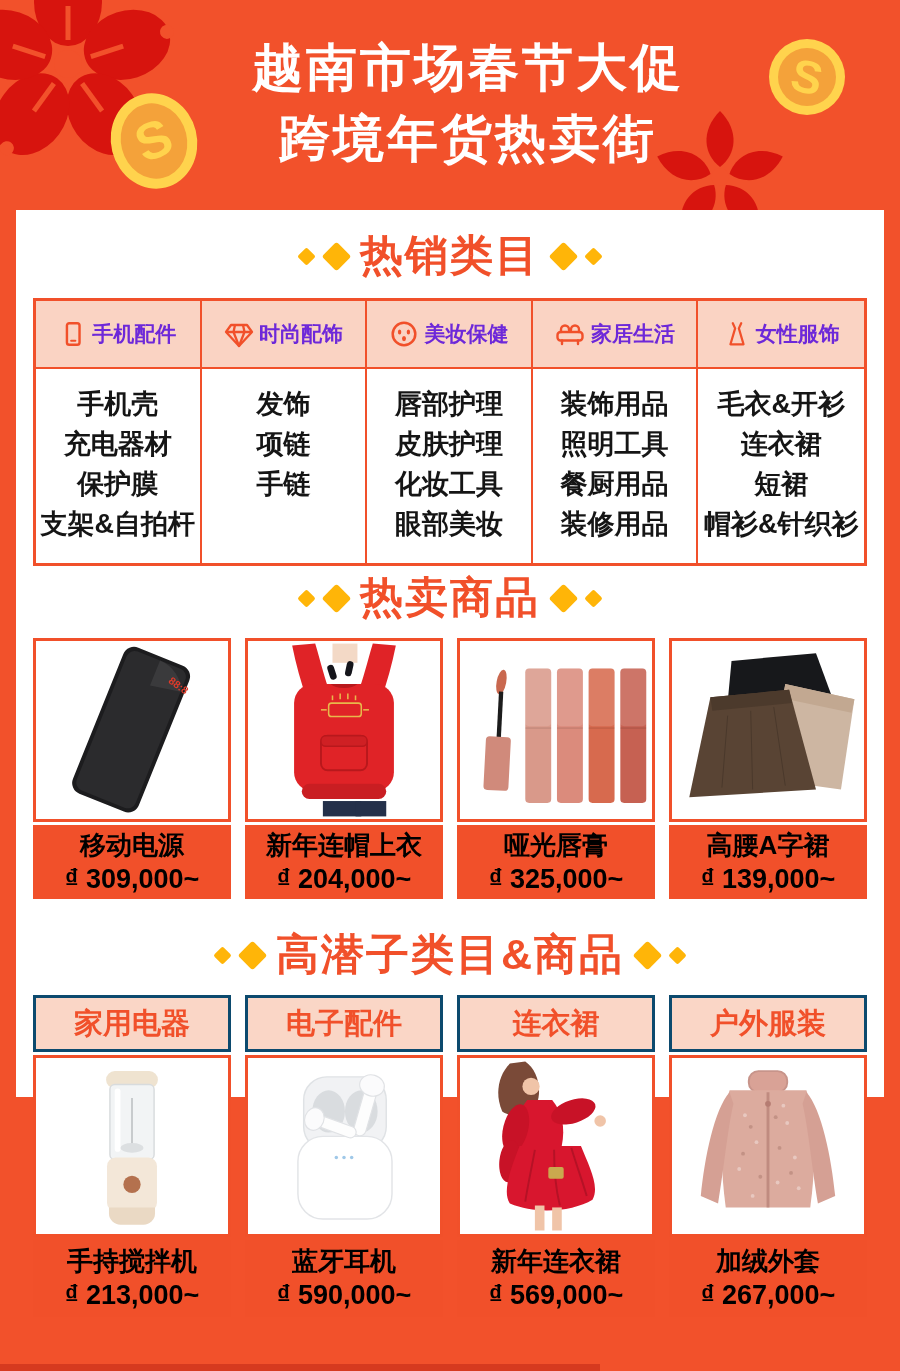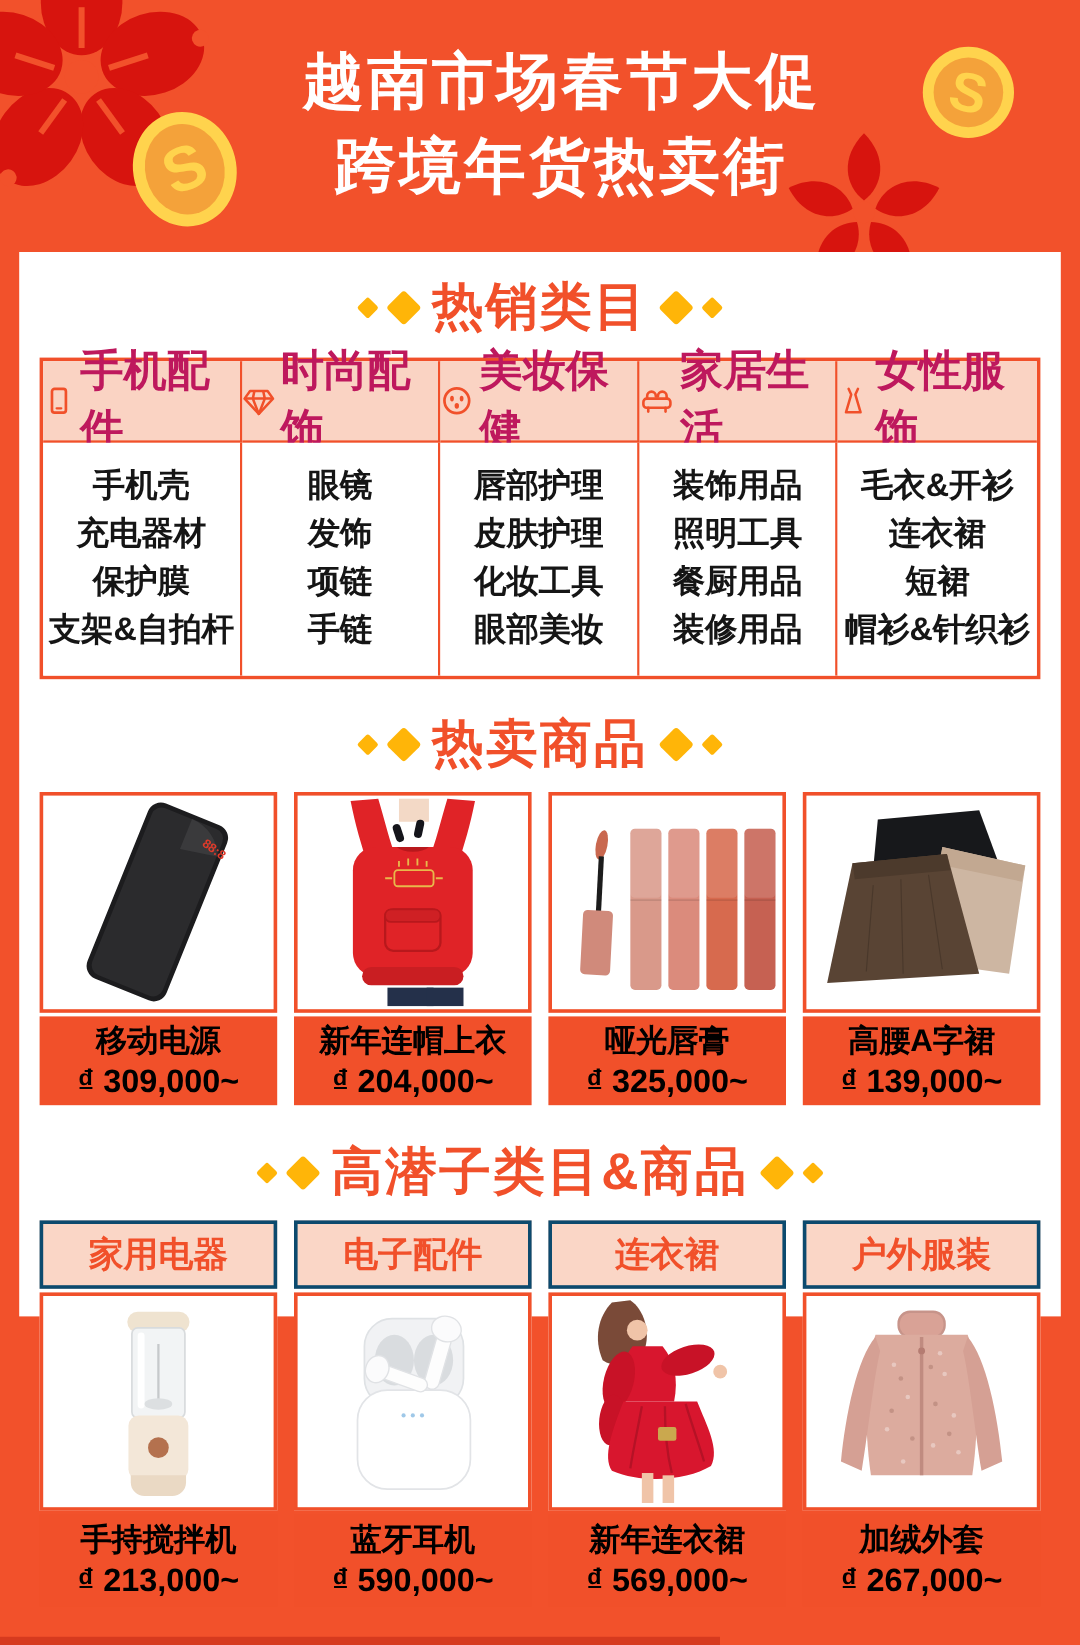--- a/index.html
+++ b/index.html
@@ -17,30 +17,30 @@
   #coin-right{left:768px;top:38px;}
   #sakura{left:645px;top:105px;}
   #bottom-strip{left:0;bottom:0;width:600px;height:7px;background:#D63A1F;z-index:3;}
   
   .card{position:absolute;left:16px;top:210px;width:868px;height:887px;background:#ffffff;z-index:2;
         padding:0 17px;box-sizing:border-box;}
   
   .section-title{display:flex;align-items:center;justify-content:center;gap:13px;
                  color:#F1502A;font-size:43px;font-weight:800;letter-spacing:2px;}
   #sec1{margin-top:14px;height:64px;}
-  #sec2{margin-top:22px;height:64px;}
+  #sec2{height:64px;}
   #sec3{margin-top:24px;height:64px;}
   .dia{display:inline-block;background:#FFB508;transform:rotate(45deg);}
   .dia-sm{width:13px;height:13px;border-radius:2px;}
   .dia-lg{width:21px;height:21px;border-radius:3px;}
   
   .cat-table{margin-top:10px;border:3px solid #F1502A;display:grid;grid-template-columns:repeat(5,1fr);}
   .cat-head{height:66px;display:flex;align-items:center;justify-content:center;gap:5px;
             background:#FAD3C3;border-right:2px solid #F1502A;border-bottom:2px solid #F1502A;
-            color:#be185d;font-weight:800;font-size:36px;}
+            color:#6d28d9;font-weight:800;font-size:21px;}
   .cat-head.last{border-right:none;}
   .cat-items{padding:15px 2px 19px;text-align:center;font-size:27px;line-height:40px;
              color:#151515;font-weight:600;border-right:2px solid #F1502A;background:#fff;}
   .cat-items.last{border-right:none;}
   .cat-items div{white-space:nowrap;}
   
   .grid{display:grid;grid-template-columns:repeat(4,1fr);gap:14px;margin-top:8px;}
   .imgbox{height:178px;border:3px solid #F1502A;background:#fff;display:flex;align-items:center;justify-content:center;overflow:hidden;}
   .imgbox svg{width:100%;height:100%;}
   .plabel{margin-top:3px;background:#F1502A;color:#000000;display:flex;flex-direction:column;
@@ -192,21 +192,20 @@
       <span>女性服饰</span>
     </div>
 
     <div class="cat-items">
       <div>手机壳</div>
       <div>充电器材</div>
       <div>保护膜</div>
       <div>支架&amp;自拍杆</div>
     </div>
     <div class="cat-items">
-      <div>眼镜</div>
       <div>发饰</div>
       <div>项链</div>
       <div>手链</div>
     </div>
     <div class="cat-items">
       <div>唇部护理</div>
       <div>皮肤护理</div>
       <div>化妆工具</div>
       <div>眼部美妆</div>
     </div>

